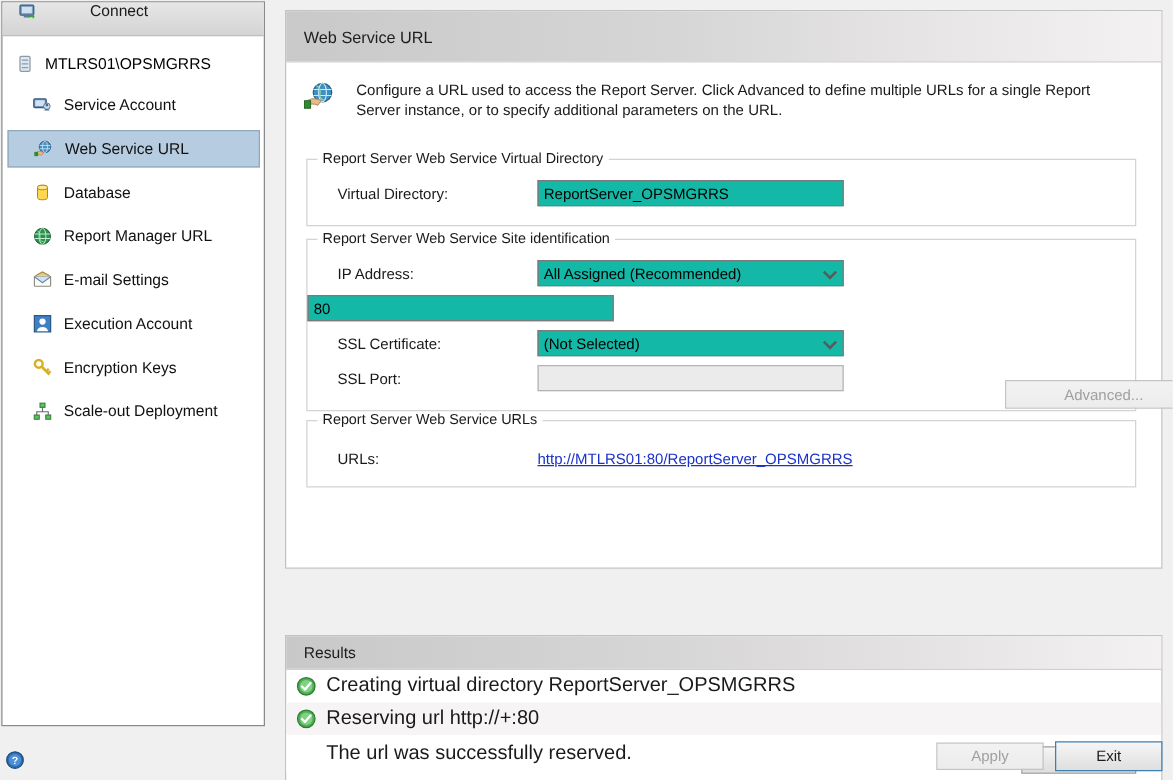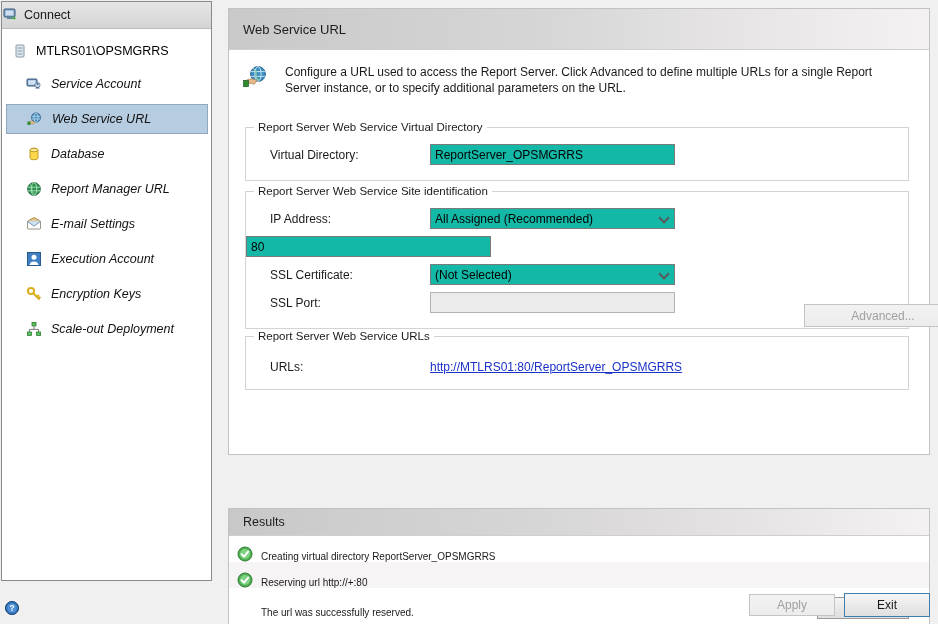--- a/index.html
+++ b/index.html
@@ -24,39 +24,39 @@
     width: 211px; height: 580px;
     background: #fff;
     border: 1px solid #8a8a8a;
     box-sizing: border-box;
   }
   #connect-bar {
     height: 27px;
     background: linear-gradient(to bottom, #e6e6e6 0%, #d4d4d4 100%);
     border-bottom: 1px solid #bdbdbd;
     display: flex;
-    align-items: center;
-    padding-left: 0;
-    box-sizing: border-box;
+    padding-left: 12px;
+    box-sizing: border-box;
+    gap: 36px;
   }
   #connect-bar .lbl {
     font-size: 12.5px;
     color: #1a1a1a;
     margin-left: 6px;
   }
   .server-node {
     display: flex;
     align-items: center;
     height: 24px;
     margin-top: 10px;
     padding-left: 10px;
   }
   .server-node .lbl { margin-left: 8px; font-size: 12.5px; }
 
-  .nav-list { margin-top: 6px; font-style: italic; }
+  .nav-list { margin-top: 6px; }
   .nav-item {
     display: flex;
     align-items: center;
     height: 30px;
     margin: 5px 0;
     padding-left: 24px;
     box-sizing: border-box;
   }
   .nav-item .lbl { margin-left: 9px; font-size: 12.5px; color: #111; }
   .nav-item.selected {
@@ -198,24 +198,24 @@
     height: 27px;
     background: linear-gradient(to right, #c8c8c8 0%, #cecece 18%, #d4d4d4 38%, #dcdada 55%, #e6e3e4 74%, #efecee 90%, #f4f1f3 100%);
     display: flex; align-items: center;
     padding-left: 14px;
     box-sizing: border-box;
     border-bottom: 1px solid #cfcfcf;
   }
   #results-header .title { font-size: 12.5px; color: #1d1d1d; }
   .res-row {
     display: flex;
-    align-items: flex-end;
+    align-items: center;
     height: 26px;
     padding-left: 8px;
-    font-size: 10px;
+    font-size: 16px;
     color: #1a1a1a;
     box-sizing: border-box;
   }
   .res-row.alt { background: #f7f4f6; }
   .res-row .rtxt { margin-left: 8px; }
   .res-row.detail { padding-left: 32px; height: 30px; background: #fff; }
   #btn-copy {
     position: absolute;
     left: 588px; top: 88px;
     width: 92px; height: 22px;

